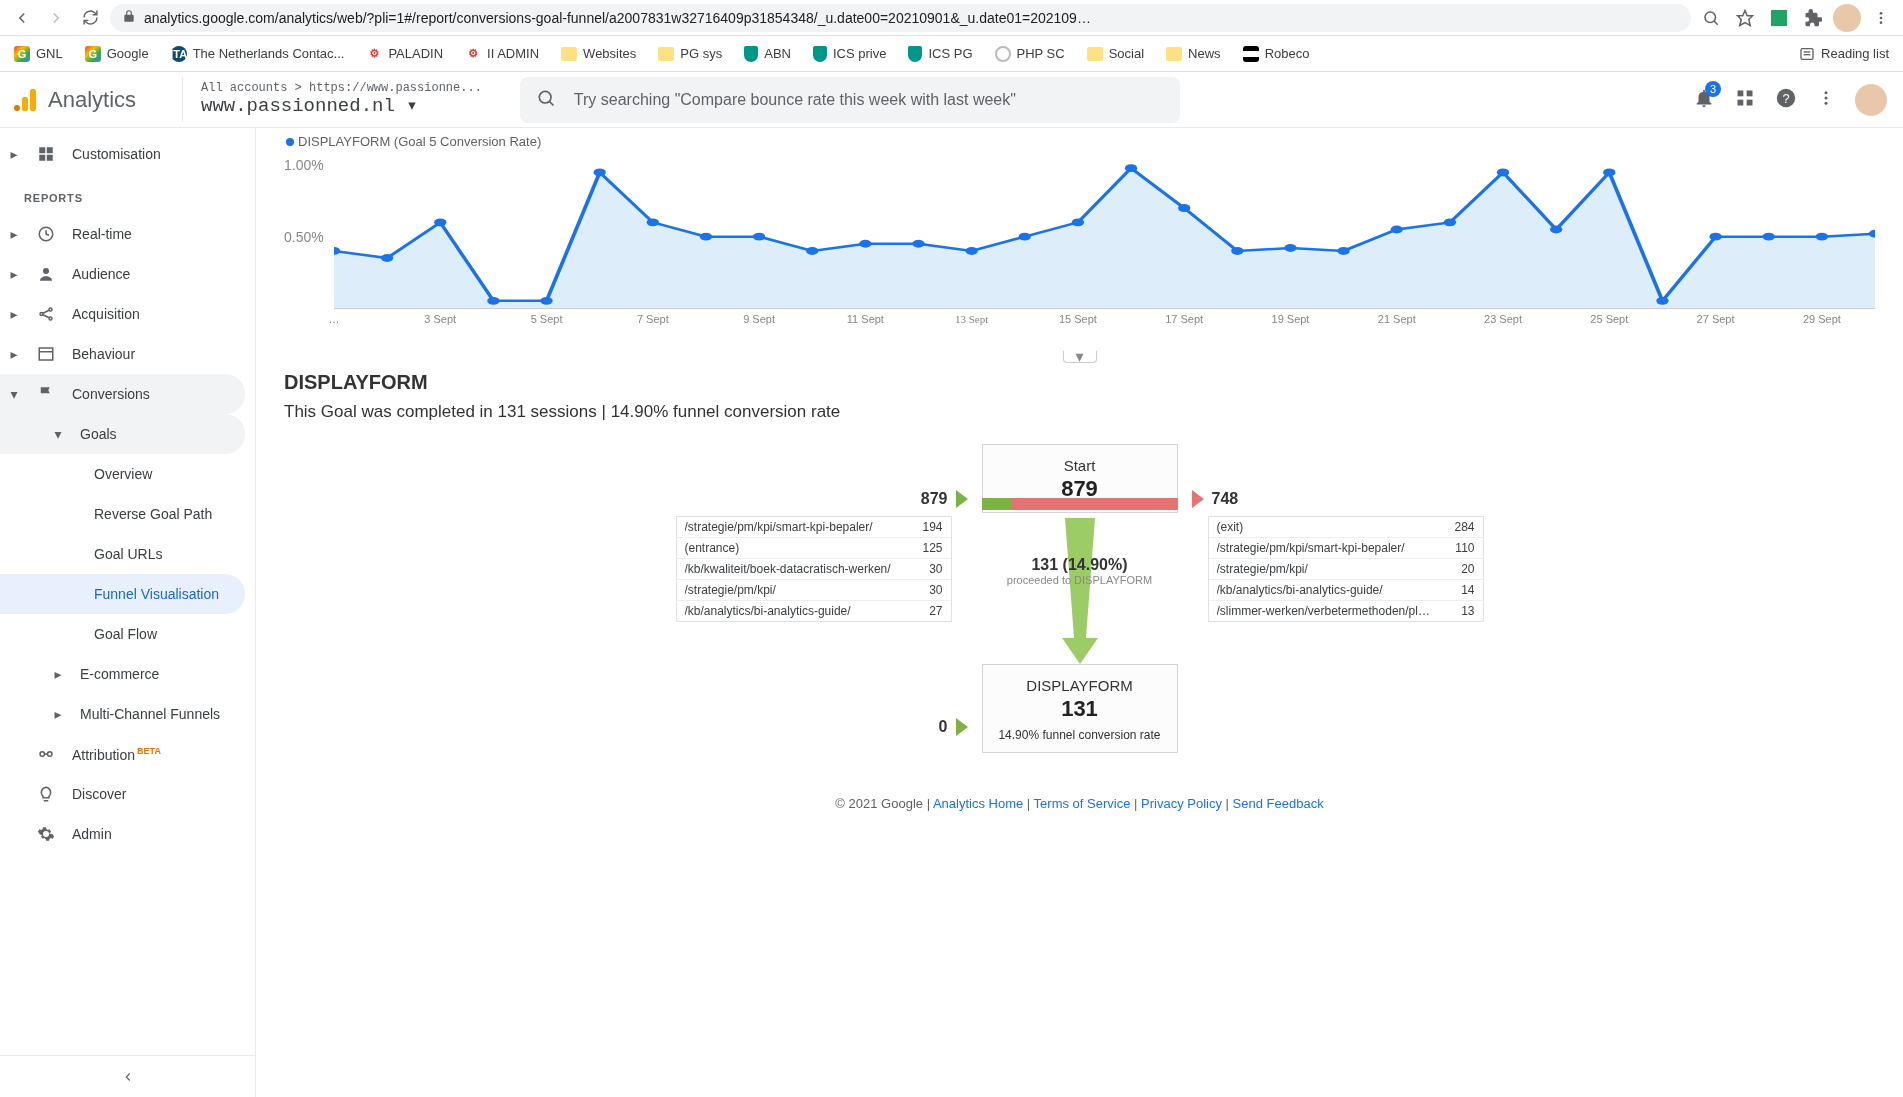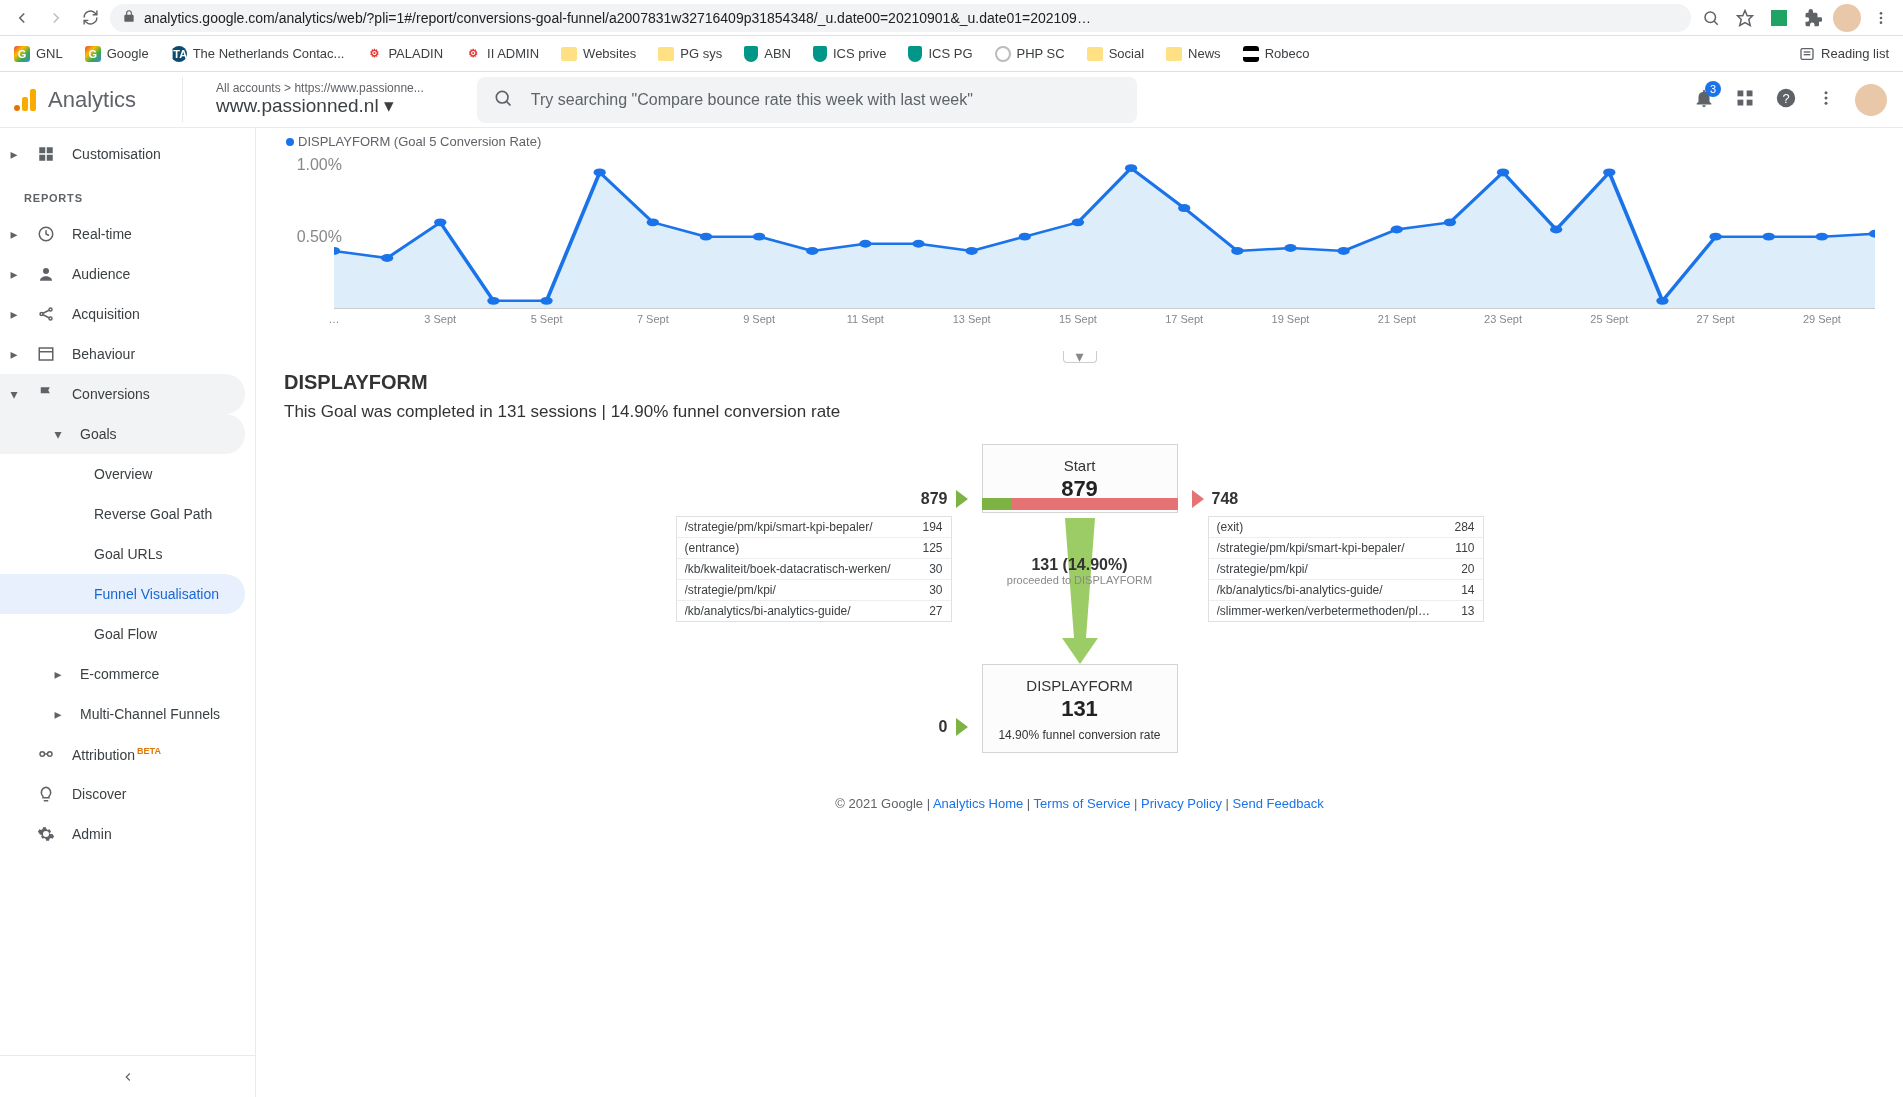--- a/index.html
+++ b/index.html
@@ -20,21 +20,21 @@
   .shield { width:14px; height:16px; border-radius:2px 2px 7px 7px; }
   
   .ga-header { height:56px; display:flex; align-items:center; border-bottom:1px solid #e8eaed; }
   .ga-brand { display:flex; align-items:center; gap:12px; padding:0 14px; width:182px;}
   .ga-logo { width:22px; height:22px; position:relative; }
   .ga-logo span { position:absolute; bottom:0; border-radius:2px; background:#f9ab00; }
   .ga-logo .b1 { left:0; width:6px; height:6px; border-radius:50%; background:#e37400;}
   .ga-logo .b2 { left:8px; width:6px; height:14px; }
   .ga-logo .b3 { left:16px; width:6px; height:22px; }
   .ga-title { font-size:22px; color:#5f6368; }
-  .ga-acct { padding:4px 33px; line-height:1.2; cursor:pointer; border-left:1px solid #e8eaed;}
+  .ga-acct { padding:4px 18px; line-height:1.2; cursor:pointer; border-left:1px solid #e8eaed;font-family:Liberation Mono, monospace;}
   .ga-acct .crumb { font-size:12px; color:#5f6368; }
   .ga-acct .prop { font-size:19px; color:#3c4043; }
   .ga-search { flex:1; max-width:660px; height:46px; margin-left:20px; background:#f1f3f4; border-radius:8px; display:flex; align-items:center; padding:0 16px; color:#5f6368; font-size:16px; gap:18px; }
   .ga-header-right { margin-left:auto; display:flex; align-items:center; gap:20px; padding-right:16px; color:#5f6368; }
   .bell-wrap { position:relative; }
   .bell-badge { position:absolute; top:-6px; right:-6px; width:16px; height:16px; border-radius:50%; background:#1a73e8; color:#fff; font-size:11px; display:flex; align-items:center; justify-content:center; }
   
   .app-body { display:flex; height:calc(100vh - 36px - 36px - 56px); }
   
   .sidebar { width:256px; border-right:1px solid #e8eaed; font-size:14px; color:#3c4043; overflow:hidden; position:relative; padding-top:6px;}
@@ -47,21 +47,21 @@
   .active { background:#e8f0fe; color:#1967d2; }
   .nav-group-active { background:#f1f3f4; }
   .badge-beta { font-size:9px; font-weight:bold; color:#e37400; margin-left:2px; vertical-align:super;}
   .collapse-bar { position:absolute; bottom:0; left:0; right:0; height:42px; border-top:1px solid #e8eaed; display:flex; align-items:center; justify-content:center; color:#5f6368; cursor:pointer; background:#fff;}
   
   .content { flex:1; overflow:auto; padding:0 28px 12px 28px; position:relative; }
   .legend-row { display:flex; align-items:center; gap:4px; font-size:13px; color:#5f6368; margin:6px 0 2px 2px;}
   .legend-dot { width:8px; height:8px; border-radius:50%; background:#1a73e8; }
   .chart-wrap { position:relative; height:180px; margin-bottom:20px;}
   .chart-area { position:absolute; left:50px; right:0; top:0; bottom:22px; border-bottom:1px solid #ccc; }
-  .y-label { position:absolute; left:12px; width:46px; text-align:right; font-size:16px; color:#878787; transform:translateY(-50%);}
+  .y-label { position:absolute; left:0; width:46px; font-size:14px; color:#878787; transform:translateY(-50%);}
   .x-labels { position:absolute; left:50px; right:0; bottom:0; height:18px; }
   .x-label { position:absolute; font-size:11px; color:#878787; transform:translateX(-50%); white-space:nowrap;}
   .grab-handle { width:34px; height:12px; border:1px solid #ccc; border-top:none; border-radius:0 0 4px 4px; margin:0 auto 8px auto; display:flex; align-items:center; justify-content:center; color:#888; cursor:pointer;}
   .section-title { font-size:20px; font-weight:bold; color:#333; margin:4px 0 8px 0;}
   .section-sub { font-size:17px; color:#333; margin-bottom:22px;}
   
   .funnel { position:relative; height:330px; margin:0 auto; }
   .step-box { position:absolute; width:196px; border:1px solid #d4d4d4; background:#fcfcfc; text-align:center; padding:12px 6px 10px 6px; }
   .step-box.start { left:50%; top:0; transform:translateX(-50%);}
   .step-box.goal  { left:50%; top:220px; transform:translateX(-50%);}
@@ -452,21 +452,21 @@
             <circle cx="1000" cy="83.30909090909091" r="4" fill="#1a73e8"></circle>
           </svg>
      </div>
      <div class="x-labels" id="x-labels">
           <div class="x-label" style="left: 0%;">…</div>
           <div class="x-label" style="left: 6.89655%;">3 Sept</div>
           <div class="x-label" style="left: 13.7931%;">5 Sept</div>
           <div class="x-label" style="left: 20.6897%;">7 Sept</div>
           <div class="x-label" style="left: 27.5862%;">9 Sept</div>
           <div class="x-label" style="left: 34.4828%;">11 Sept</div>
-          <div class="x-label" style="left: 41.3793%;">13 Sept</div>
+          <div class="x-label" style="left: 41.3793%; font-family: Liberation Serif, serif;">13 Sept</div>
           <div class="x-label" style="left: 48.2759%;">15 Sept</div>
           <div class="x-label" style="left: 55.1724%;">17 Sept</div>
           <div class="x-label" style="left: 62.069%;">19 Sept</div>
           <div class="x-label" style="left: 68.9655%;">21 Sept</div>
           <div class="x-label" style="left: 75.8621%;">23 Sept</div>
           <div class="x-label" style="left: 82.7586%;">25 Sept</div>
           <div class="x-label" style="left: 89.6552%;">27 Sept</div>
           <div class="x-label" style="left: 96.5517%;">29 Sept</div>
         </div>
      <div id="y-labels">

